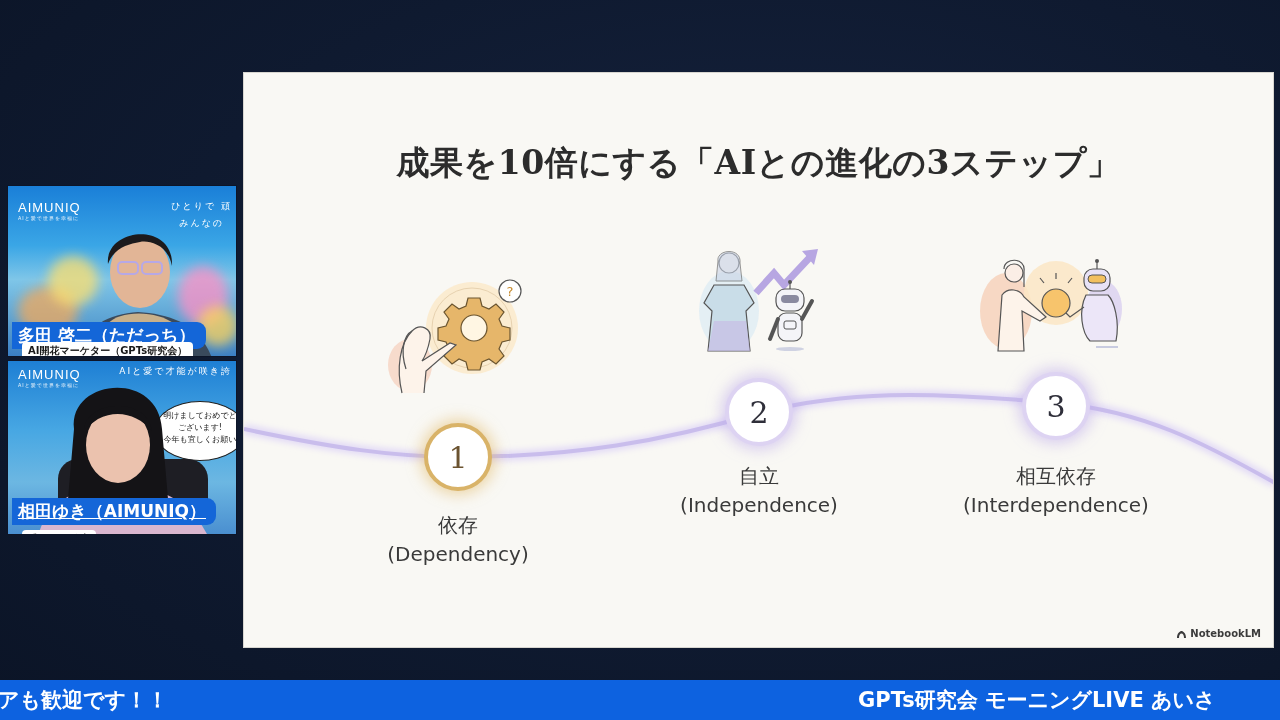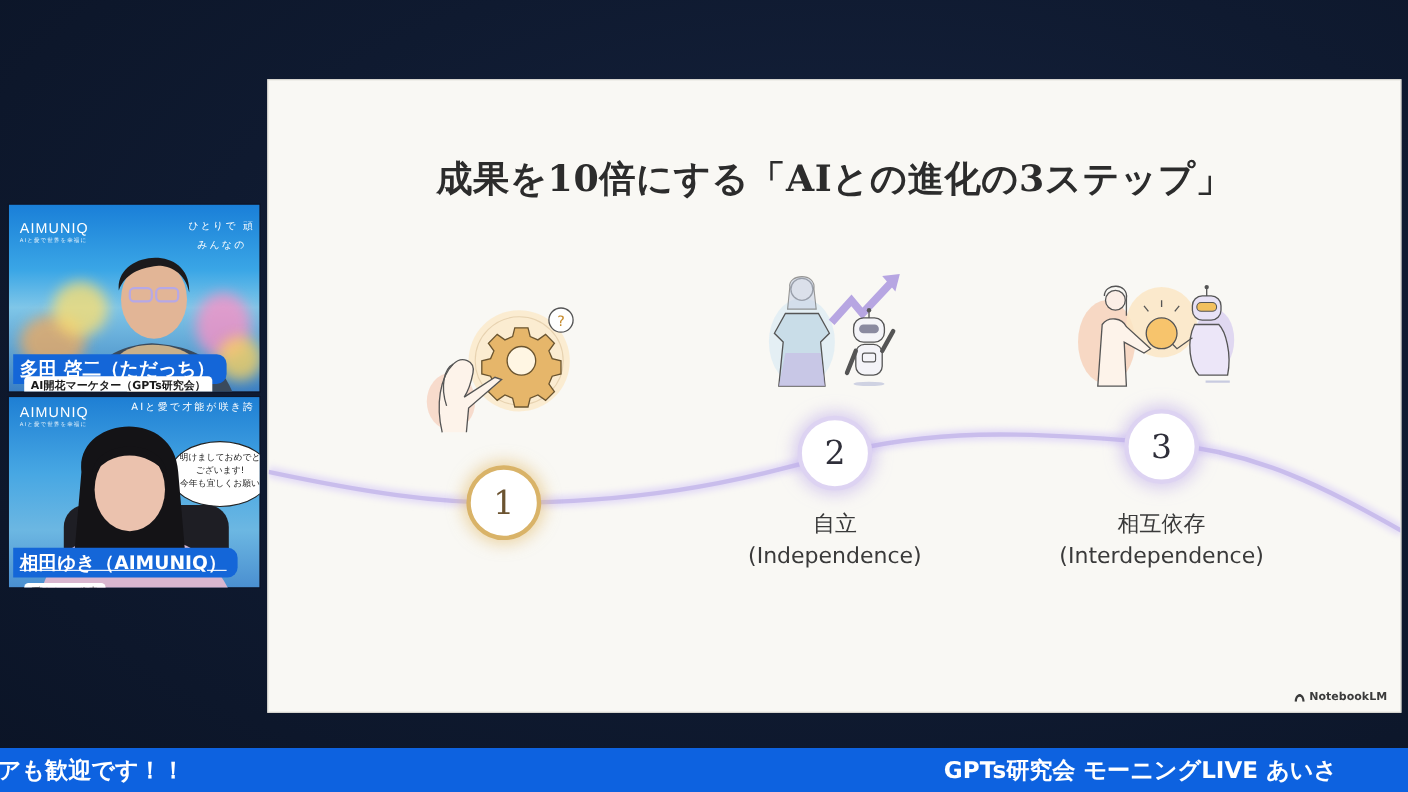--- a/index.html
+++ b/index.html
@@ -162,20 +162,24 @@
     <line x1="119" y1="18" x2="119" y2="11" stroke="#555" stroke-width="1.2"></line>
     <circle cx="119" cy="10" r="2" fill="#555"></circle>
     <path d="M108,44 C100,60 104,82 112,90 L138,90 C142,70 136,50 130,44 Z" fill="#ece6f8" stroke="#555" stroke-width="1.2"></path>
     <path d="M106,56 L92,66 L88,62" fill="none" stroke="#555" stroke-width="1.2"></path>
     <line x1="118" y1="96" x2="140" y2="96" stroke="#c8cbe0" stroke-width="2"></line>
   </svg>
 
   <div class="step-circle gold" style="left:180px; top:350px;">
     <span>1</span>
   </div>
+  <div class="step-label" style="left:84px; top:438px;">
+    <div>依存</div>
+    <div>(Dependency)</div>
+  </div>
 
   <div class="step-circle purple" style="left:481px; top:305px;">
     <span>2</span>
   </div>
   <div class="step-label" style="left:385px; top:389px;">
     <div>自立</div>
     <div>(Independence)</div>
   </div>
 
   <div class="step-circle purple" style="left:778px; top:299px;">

